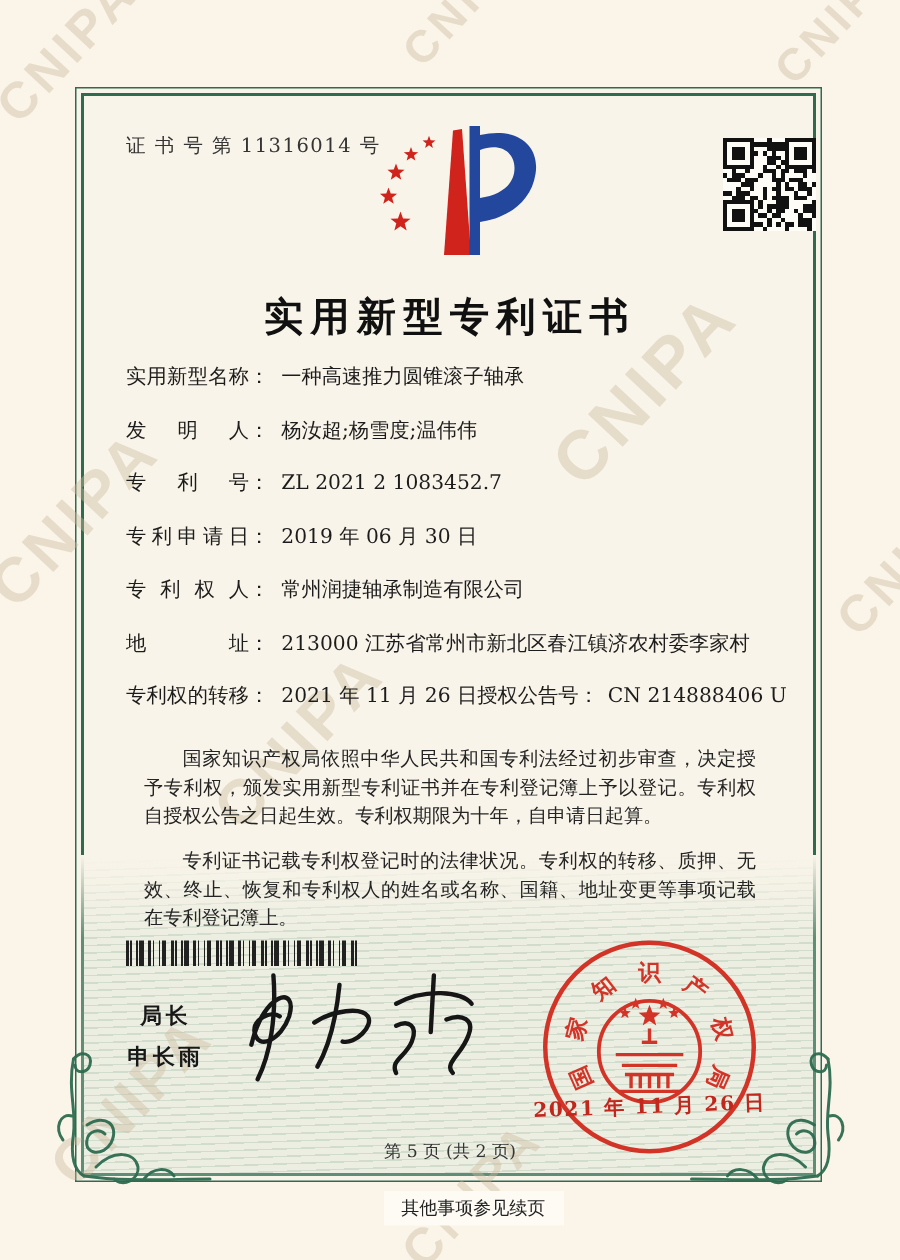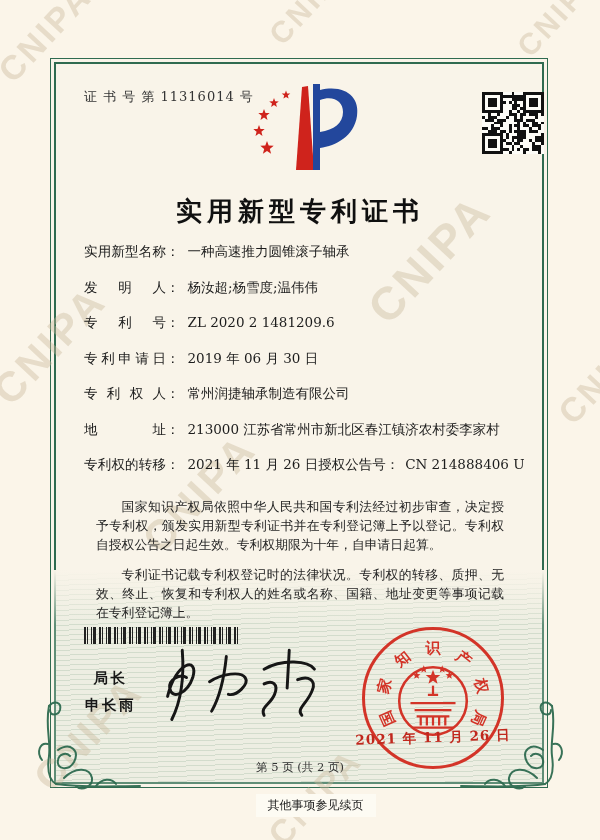--- a/index.html
+++ b/index.html
@@ -241,21 +241,21 @@
   <div class="title">实用新型专利证书</div>
 
   <div class="fields">
     <div class="frow">
       <span class="flabel">实用新型名称</span><span class="fcolon">：</span><span class="fvalue">一种高速推力圆锥滚子轴承</span>
     </div>
     <div class="frow">
       <span class="flabel">发明人</span><span class="fcolon">：</span><span class="fvalue">杨汝超;杨雪度;温伟伟</span>
     </div>
     <div class="frow">
-      <span class="flabel">专利号</span><span class="fcolon">：</span><span class="fvalue">ZL 2020 2 1481209.6</span>
+      <span class="flabel">专利号</span><span class="fcolon">：</span><span class="fvalue">ZL 2021 2 1083452.7</span>
     </div>
     <div class="frow">
       <span class="flabel">专利申请日</span><span class="fcolon">：</span><span class="fvalue">2019 年 06 月 30 日</span>
     </div>
     <div class="frow">
       <span class="flabel">专利权人</span><span class="fcolon">：</span><span class="fvalue">常州润捷轴承制造有限公司</span>
     </div>
     <div class="frow">
       <span class="flabel">地址</span><span class="fcolon">：</span><span class="fvalue">213000 江苏省常州市新北区春江镇济农村委李家村</span>
     </div>

